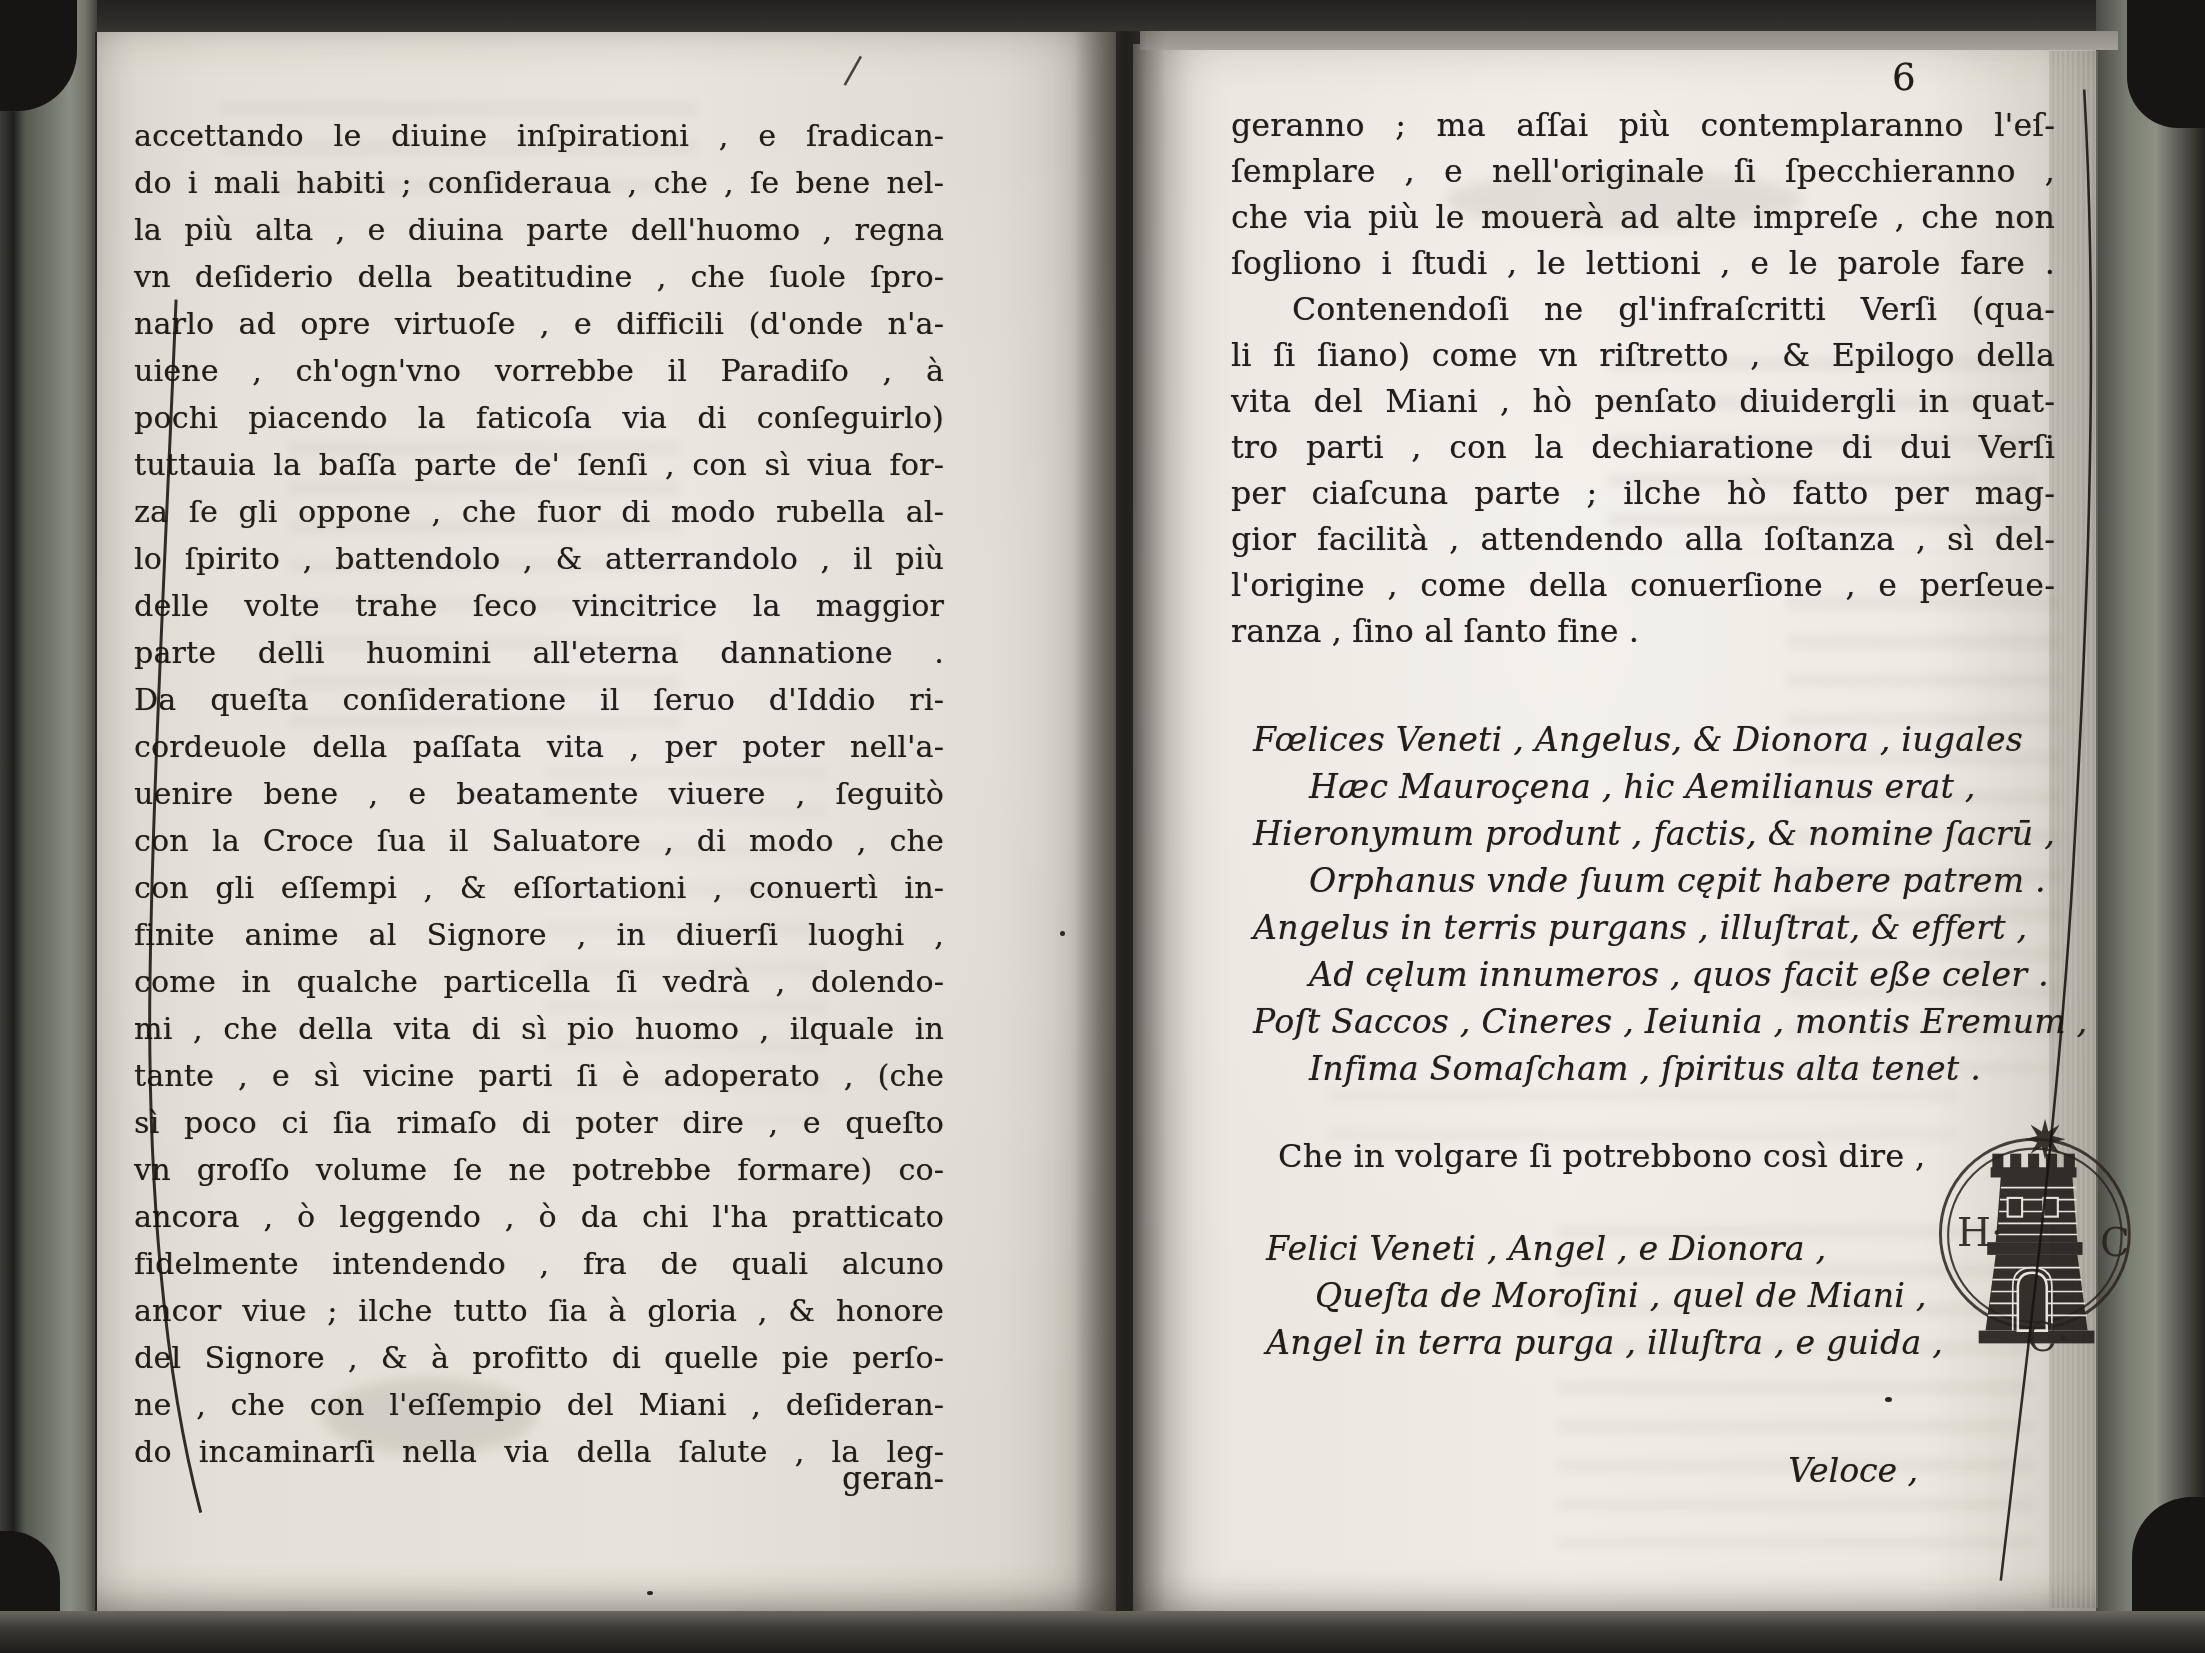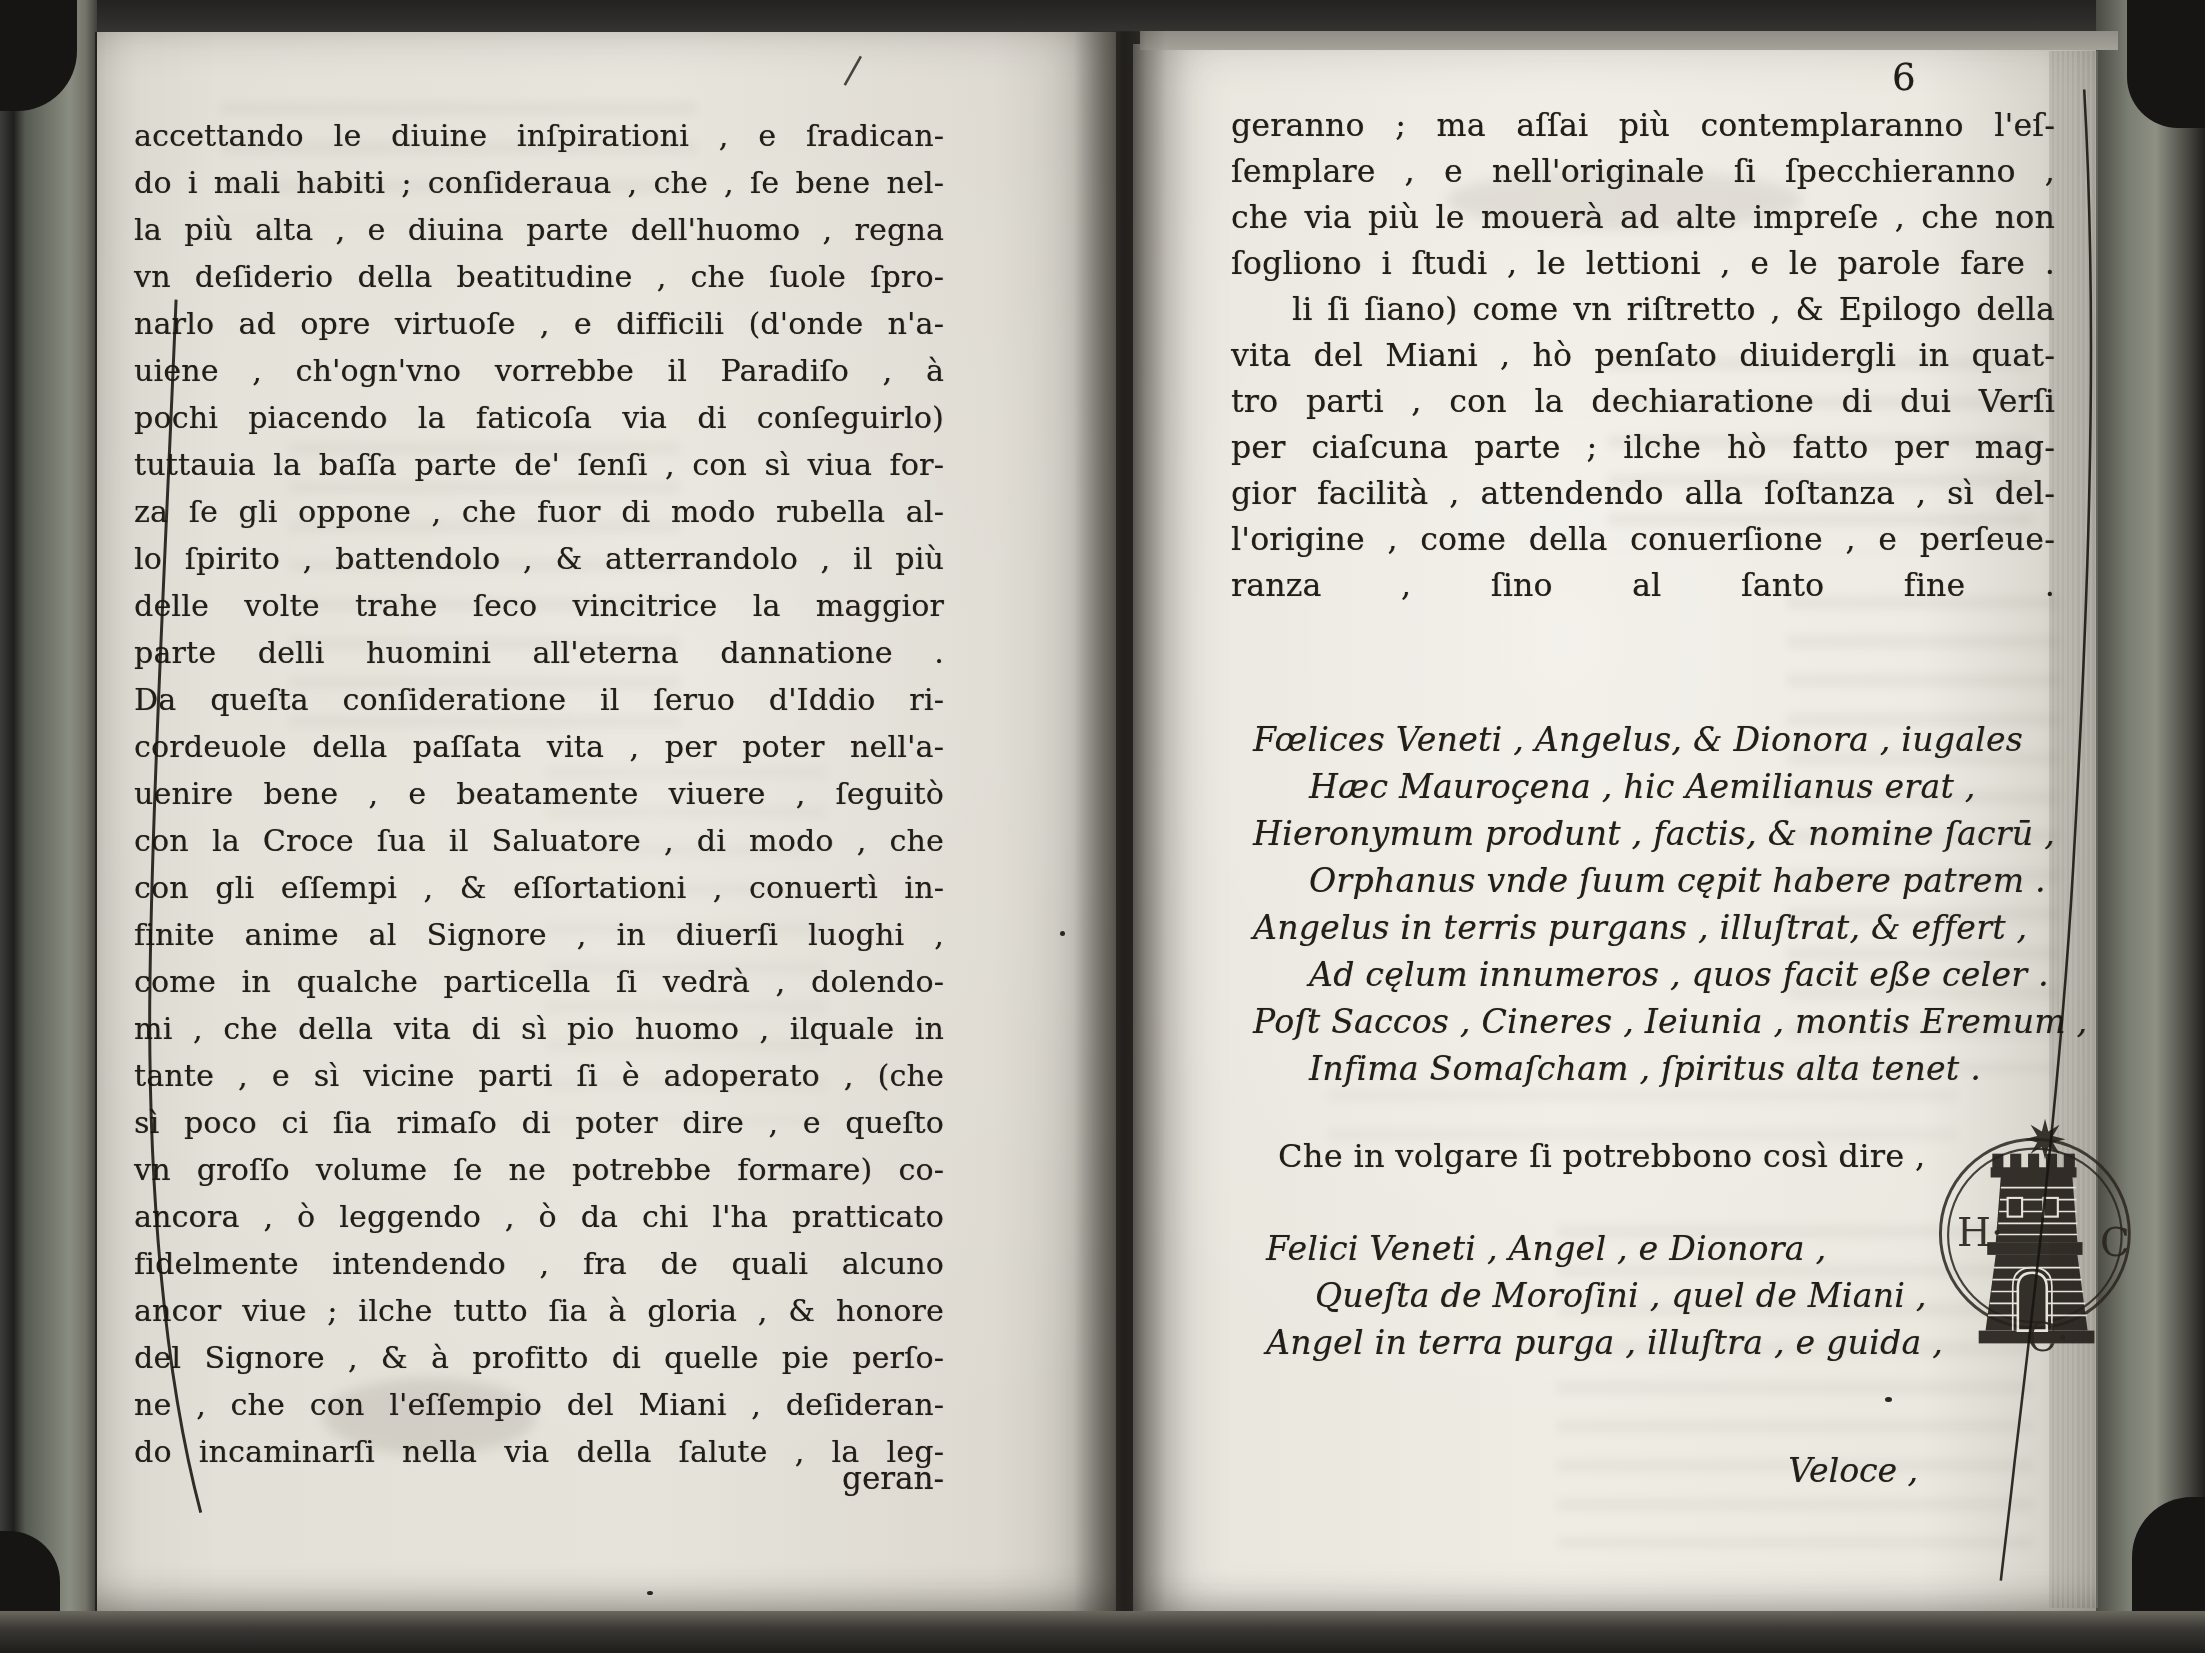--- a/index.html
+++ b/index.html
@@ -130,20 +130,21 @@
       <div class="line">do incaminarſi nella via della ſalute , la leg-</div>
     </div>
   <div class="catchword ink" style="left:134px;top:1460px;width:810px;text-align:right;">geran-</div>
 
   <div class="pagenum ink">6</div>
   <div class="tblock rp ink" style="left:1231px;top:102px;">
       <div class="line">geranno ; ma aſſai più contemplaranno l'eſ-</div>
       <div class="line">ſemplare , e nell'originale ſi ſpecchieranno ,</div>
       <div class="line">che via più le mouerà ad alte impreſe , che non</div>
       <div class="line">ſogliono i ſtudi , le lettioni , e le parole fare .</div>
+      <div class="line">Contenendoſi ne gl'infraſcritti Verſi (qua-</div>
       <div class="line">li ſi ſiano) come vn riſtretto , &amp; Epilogo della</div>
       <div class="line">vita del Miani , hò penſato diuidergli in quat-</div>
       <div class="line">tro parti , con la dechiaratione di dui Verſi</div>
       <div class="line">per ciaſcuna parte ; ilche hò fatto per mag-</div>
       <div class="line">gior facilità , attendendo alla ſoſtanza , sì del-</div>
       <div class="line">l'origine , come della conuerſione , e perſeue-</div>
       <div class="line">ranza , ſino al ſanto fine .</div>
     </div>
   <div class="tblock lv ink" style="left:1253px;top:716px;width:800px;">
       <div class="line">Fœlices Veneti , Angelus, &amp; Dionora , iugales</div>

